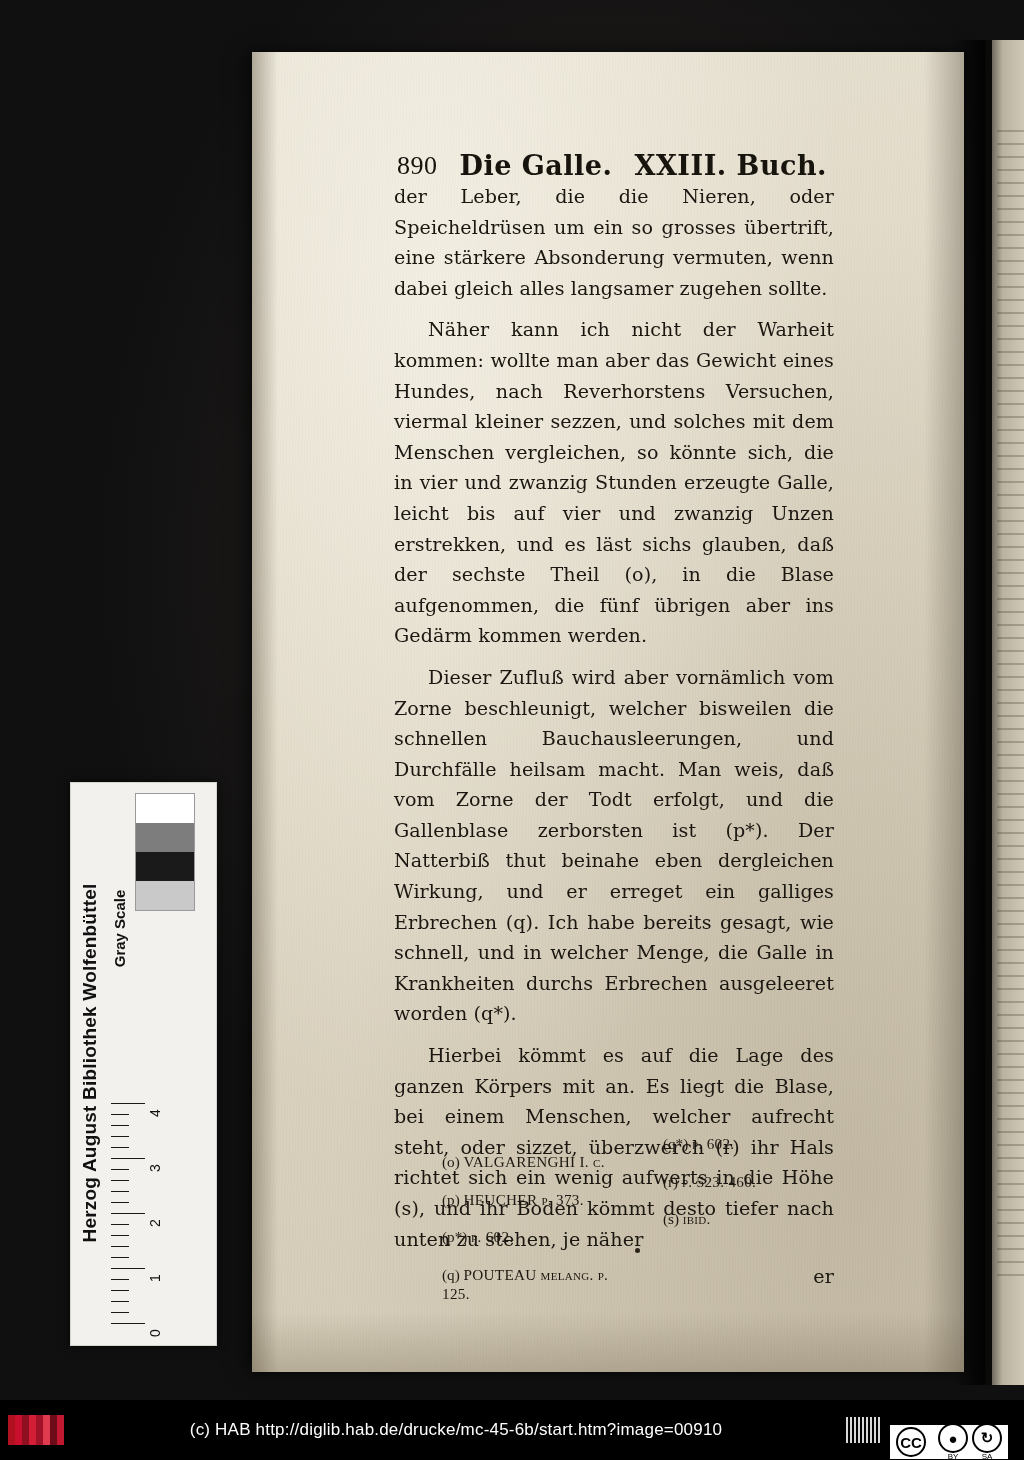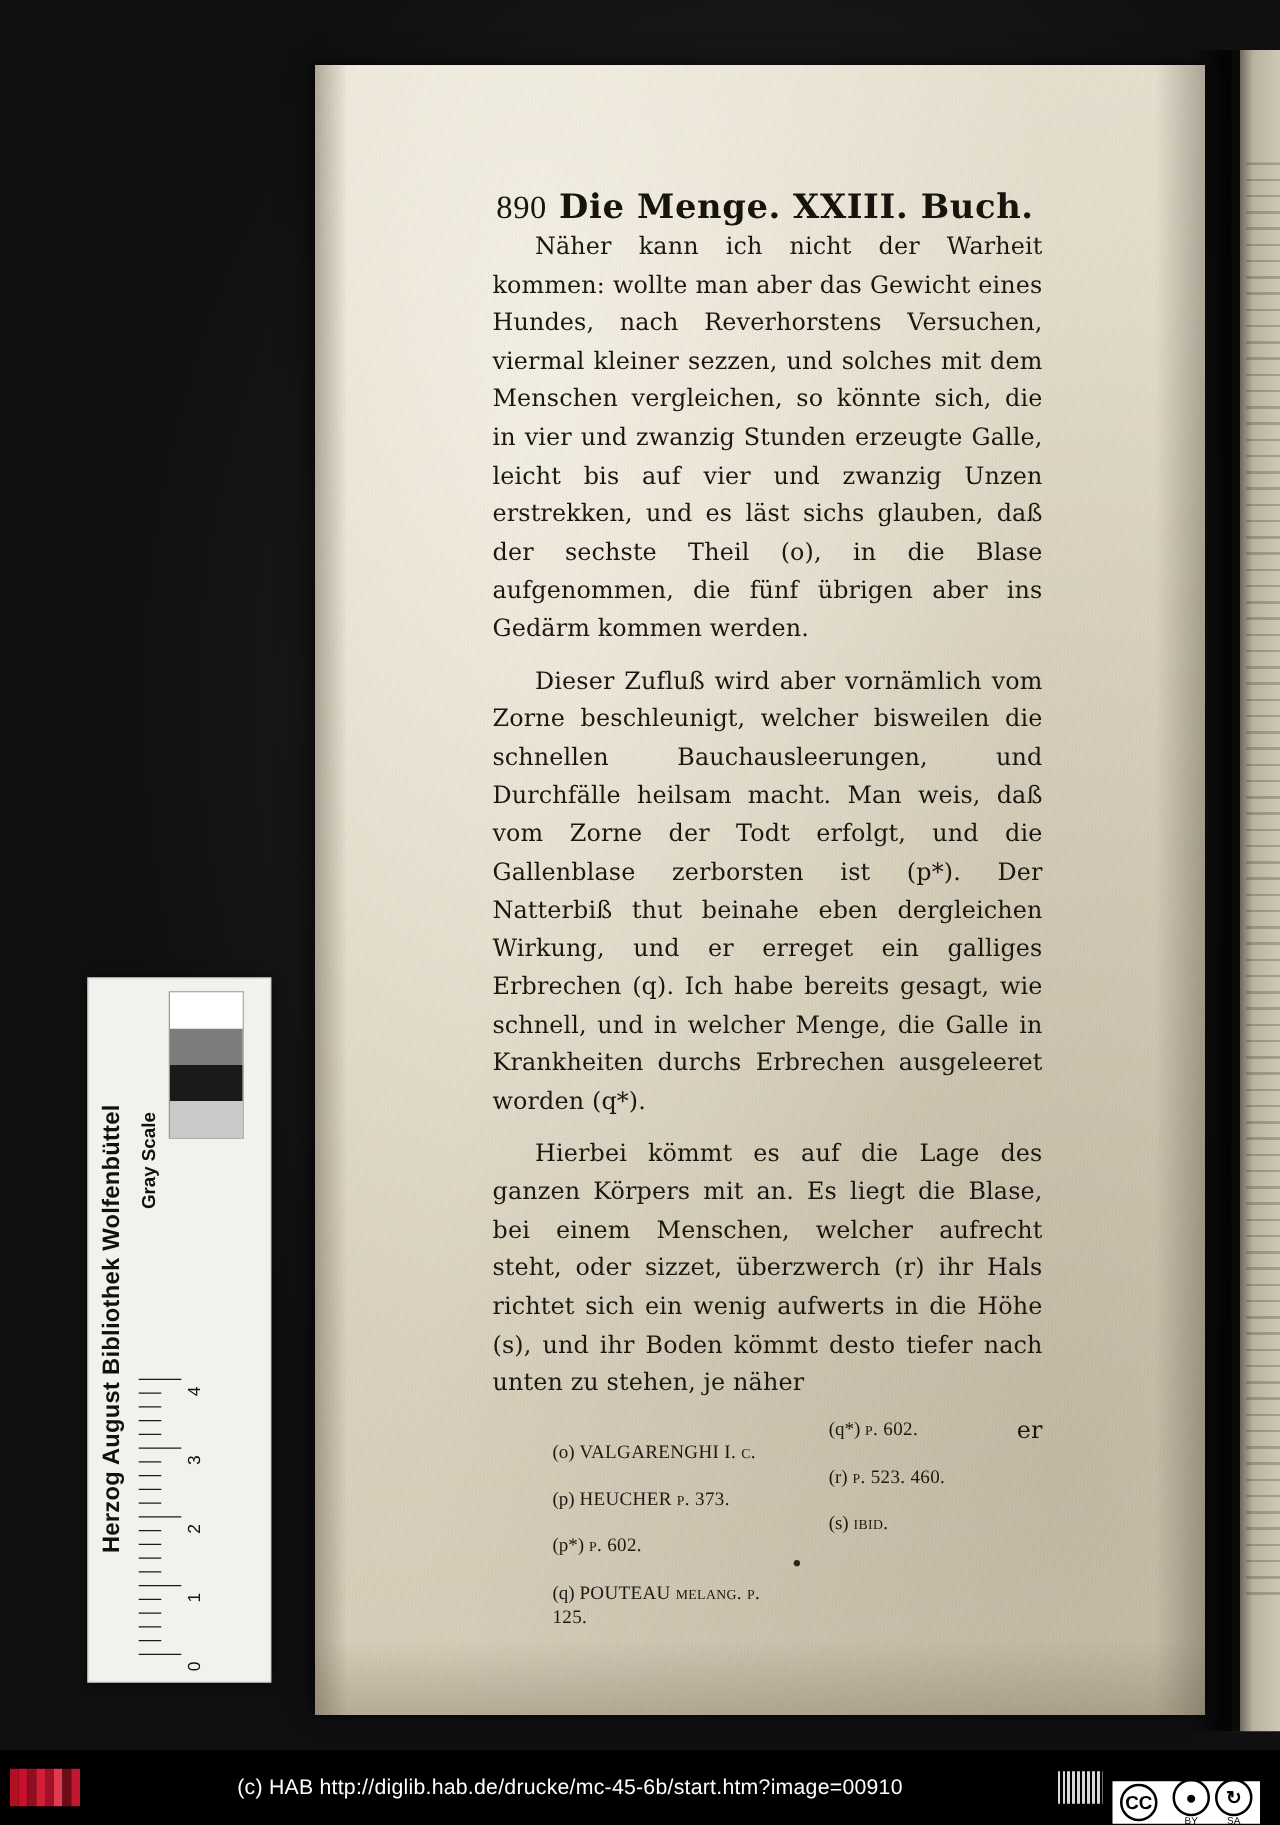--- a/index.html
+++ b/index.html
@@ -313,25 +313,26 @@
 <div id="gutter-shadow"></div>
 
 <div id="page">
   <div class="page-grain"></div>
   <div class="edge-dark-left"></div>
   <div class="edge-dark-right"></div>
   <div class="edge-dark-bottom"></div>
 
   <div id="running-head">
     <div class="folio">890</div>
-    <div class="head-title">Die Menge.</div>
+    <div class="head-title">Die Galle.</div>
     <div class="head-book">XXIII. Buch.</div>
   </div>
 
   <div id="bodytext">
+    <p>der Leber, die die Nieren, oder Speicheldrüsen um ein so grosses übertrift, eine stärkere Absonderung vermuten, wenn dabei gleich alles langsamer zugehen sollte.</p>
     <p class="indent">Näher kann ich nicht der Warheit kommen: wollte man aber das Gewicht eines Hundes, nach Reverhorstens Versuchen, viermal kleiner sezzen, und solches mit dem Menschen vergleichen, so könnte sich, die in vier und zwanzig Stunden erzeugte Galle, leicht bis auf vier und zwanzig Unzen erstrekken, und es läst sichs glauben, daß der sechste Theil (o), in die Blase aufgenommen, die fünf übrigen aber ins Gedärm kommen werden.</p>
     <p class="indent">Dieser Zufluß wird aber vornämlich vom Zorne beschleunigt, welcher bisweilen die schnellen Bauchausleerungen, und Durchfälle heilsam macht. Man weis, daß vom Zorne der Todt erfolgt, und die Gallenblase zerborsten ist (p*). Der Natterbiß thut beinahe eben dergleichen Wirkung, und er erreget ein galliges Erbrechen (q). Ich habe bereits gesagt, wie schnell, und in welcher Menge, die Galle in Krankheiten durchs Erbrechen ausgeleeret worden (q*).</p>
     <p class="indent">Hierbei kömmt es auf die Lage des ganzen Körpers mit an. Es liegt die Blase, bei einem Menschen, welcher aufrecht steht, oder sizzet, überzwerch (r) ihr Hals richtet sich ein wenig aufwerts in die Höhe (s), und ihr Boden kömmt desto tiefer nach unten zu stehen, je näher</p>
     <p class="catchword">er</p>
   </div>
 
   <div id="footnotes">
     <div class="fn-row">
       <div class="fn-col-a">
         <span class="sig">(o)</span>

